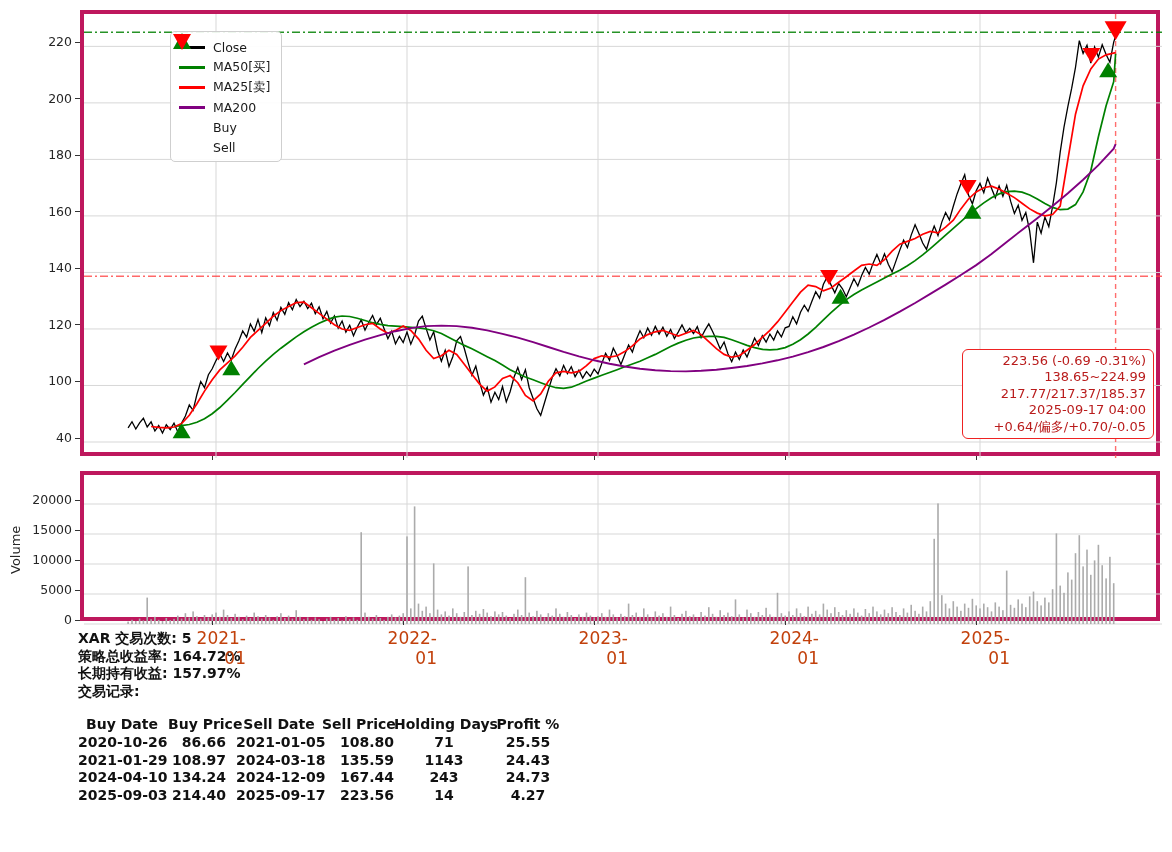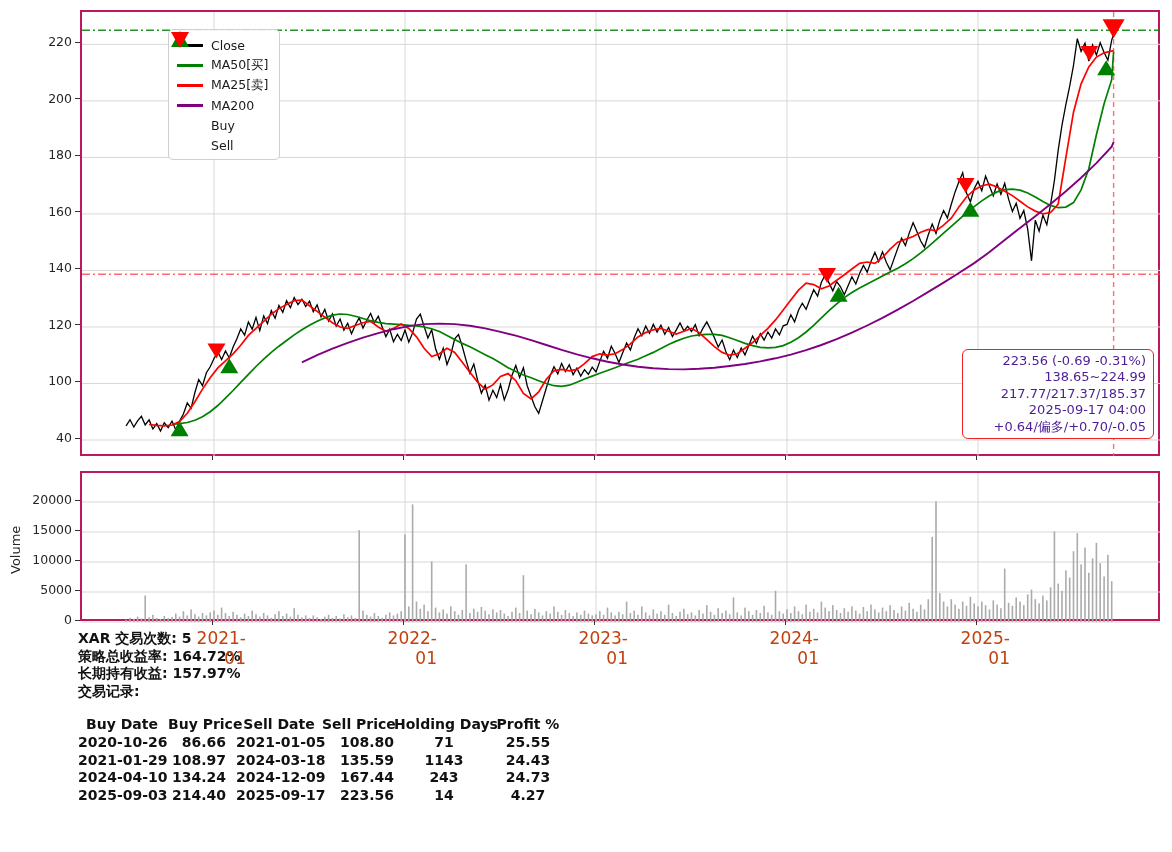--- a/index.html
+++ b/index.html
@@ -1,38 +1,38 @@
 <!DOCTYPE html>
 <html><head>
 <meta charset="utf-8">
 <style>
   html,body{margin:0;padding:0;background:#fff;}
   #canvas{position:relative;width:1172px;height:852px;background:#ffffff;overflow:hidden;
           font-family:"DejaVu Sans","Liberation Sans",sans-serif;color:#111;}
-  .panel{position:absolute;border:2px solid #be185d;background:#fff;box-sizing:border-box;}
+  .panel{position:absolute;border:4px solid #be185d;background:#fff;box-sizing:border-box;}
   #price-panel{left:80px;top:10px;width:1080px;height:446px;}
   #volume-panel{left:80px;top:471px;width:1080px;height:150px;}
   svg{position:absolute;left:0;top:0;overflow:visible;}
   .ticklabel{position:absolute;font-size:12.5px;color:#262626;text-align:right;}
   .xticklabel{position:absolute;font-size:17px;color:#c2410c;text-align:right;}
   .tickmark{position:absolute;background:#333;}
   #vol-ylabel{position:absolute;left:8px;top:500px;height:100px;writing-mode:vertical-rl;
               transform:rotate(180deg);font-size:13px;color:#262626;text-align:center;}
   
   #legend{position:absolute;left:86px;top:17px;width:112px;background:rgba(255,255,255,0.92);
           border:1px solid #cfcfcf;border-radius:5px;padding:5px 8px 4px 8px;box-sizing:border-box;}
   .legend-row{display:flex;align-items:center;height:20px;}
   .legend-sample{width:26px;height:3px;margin-right:8px;flex:0 0 26px;}
   .legend-tri{width:26px;margin-right:8px;flex:0 0 26px;display:flex;justify-content:center;}
   .legend-label{font-size:12.5px;color:#1a1a1a;white-space:nowrap;}
   
   #annotation{position:absolute;left:962px;top:349px;width:192px;background:#fff;
               border:1.6px solid #ee2222;border-radius:6px;padding:3px 7px;box-sizing:border-box;
               text-align:right;}
-  #annotation div{font-size:13px;line-height:16.4px;color:#4c1d95;white-space:nowrap;}
+  #annotation div{font-size:13px;line-height:16.4px;color:#b91c1c;white-space:nowrap;}
   
   #stats{position:absolute;left:78px;top:630px;font-size:14px;line-height:17.6px;color:#111;font-weight:bold;}
   #trades{margin-top:16px;}
   .trow{display:flex;line-height:17.6px;}
   .tc{white-space:nowrap;box-sizing:border-box;}
   .tc0{width:90px;text-align:left;}
   .tc1{width:58px;text-align:right;}
   .tc2{width:96px;text-align:center;padding-left:10px;}
   .tc3{width:72px;text-align:right;}
   .tc4{width:100px;text-align:center;}

